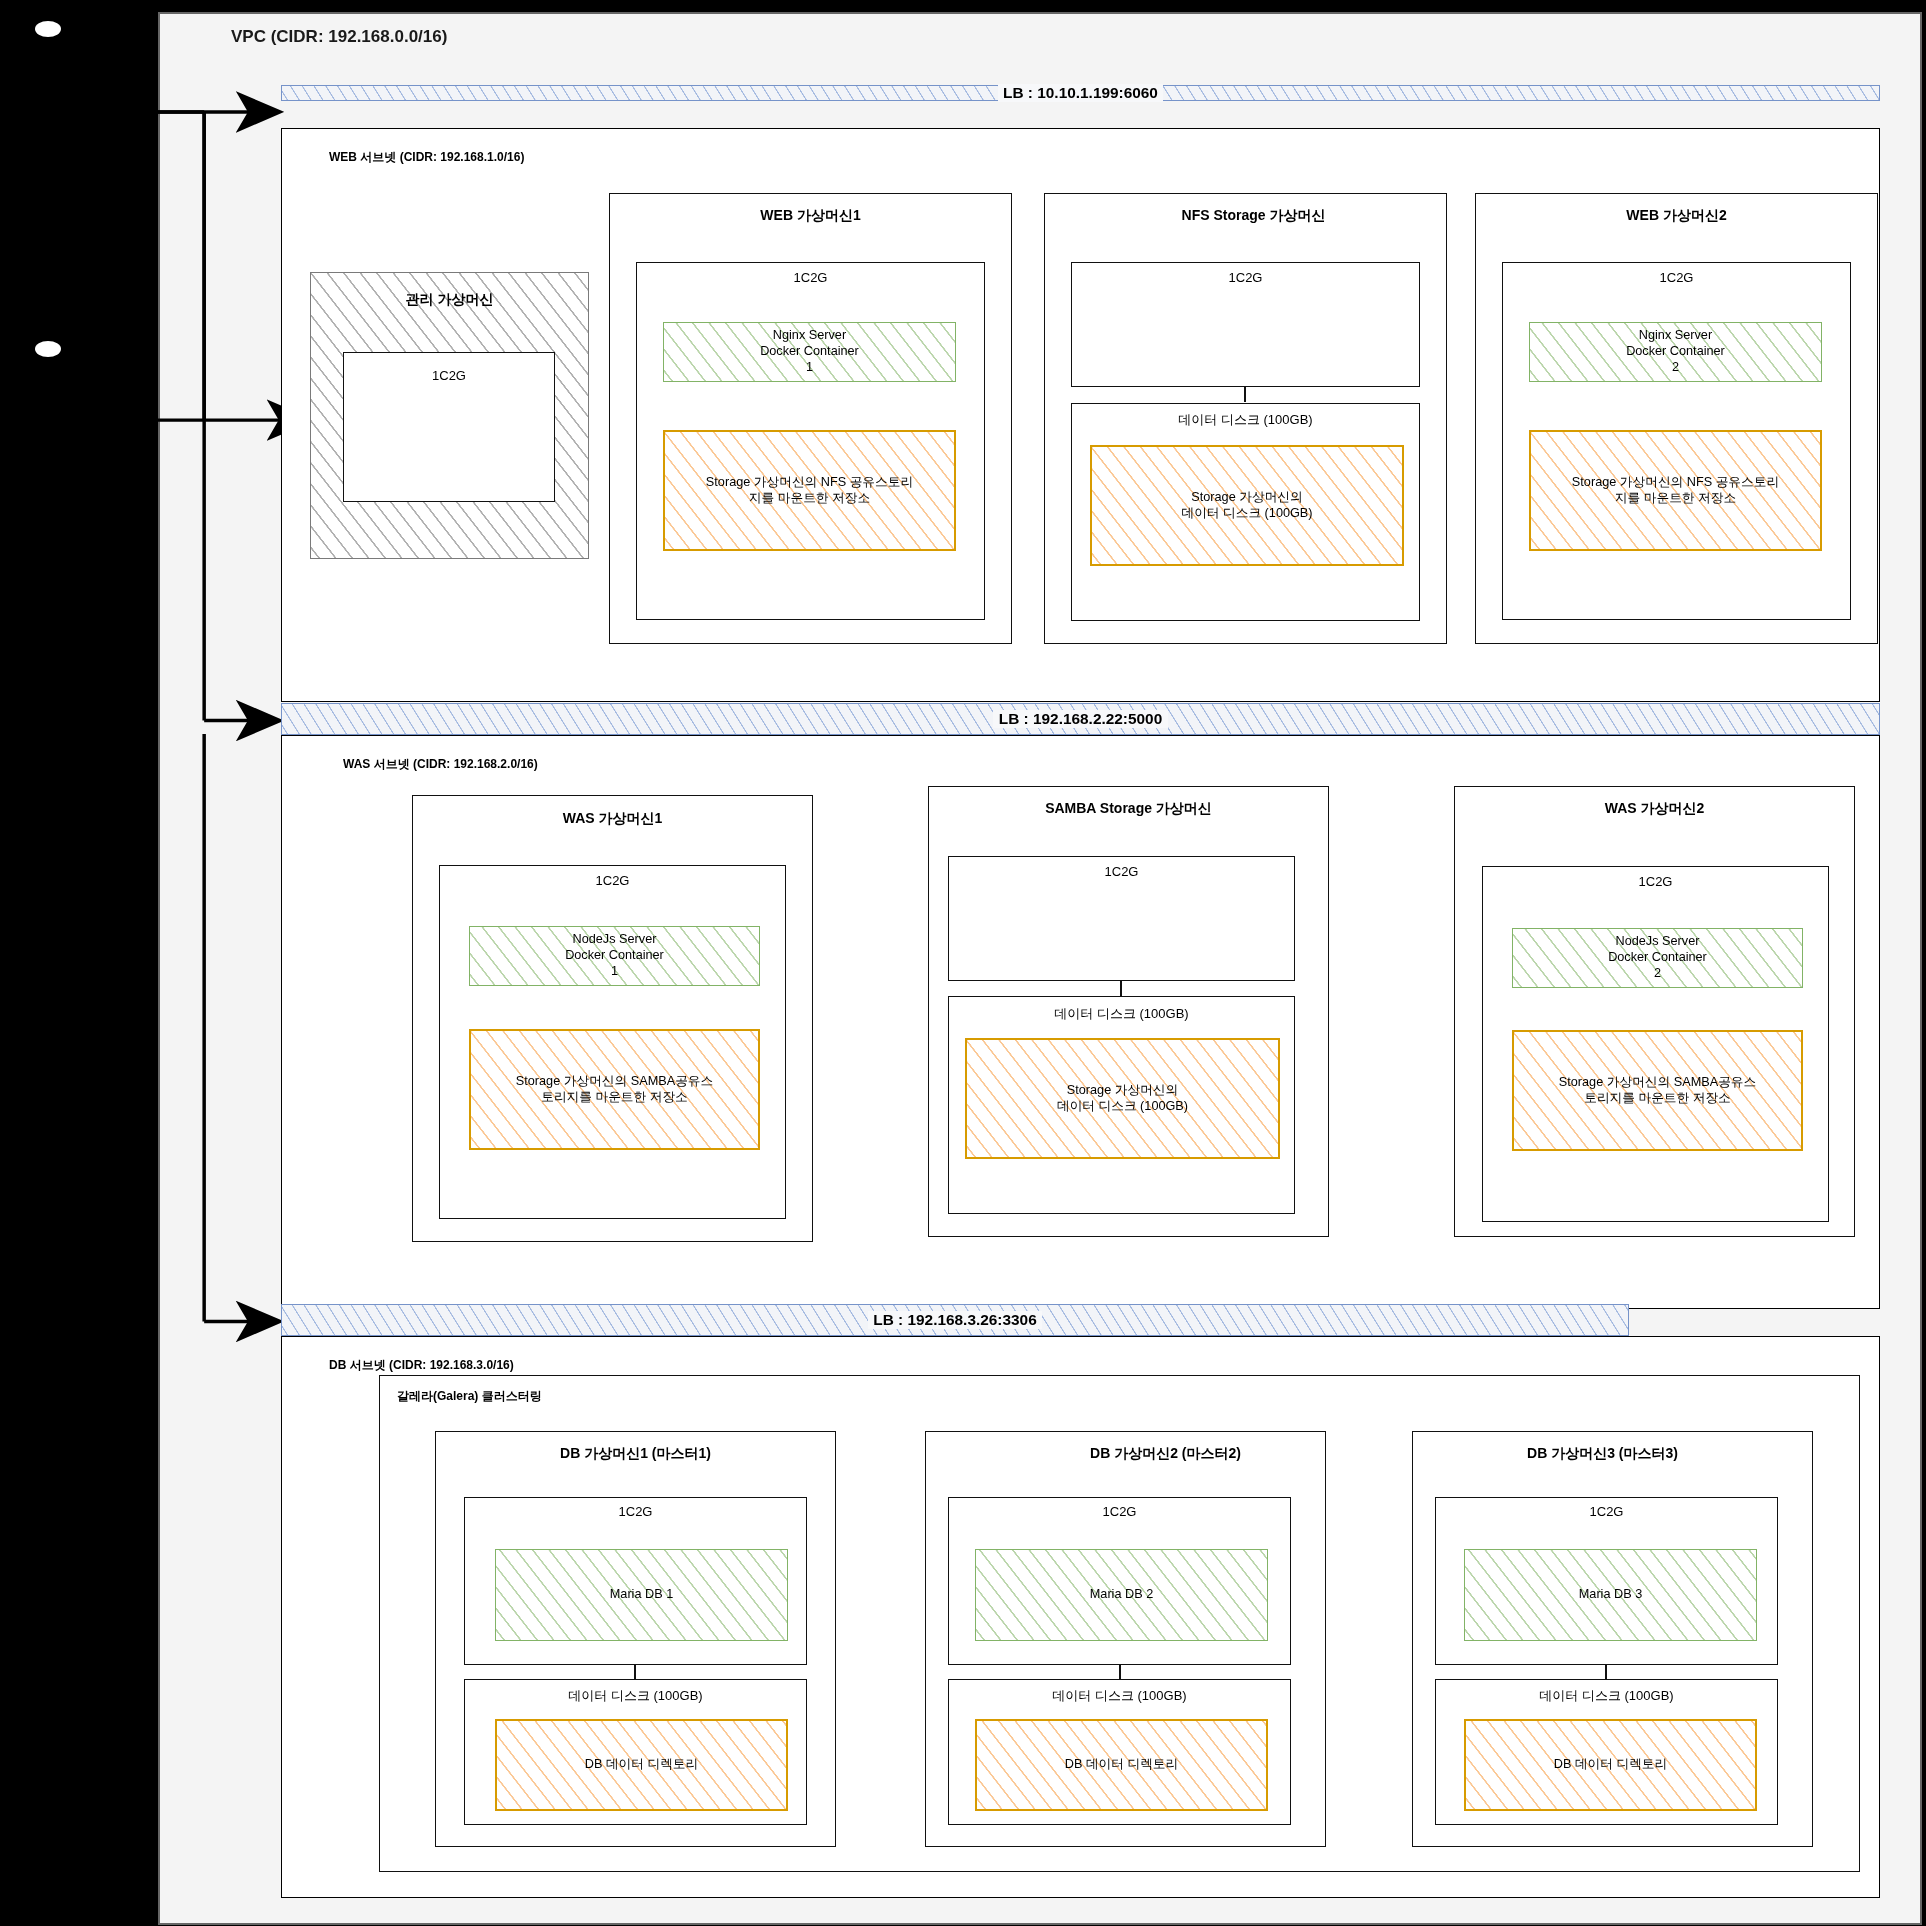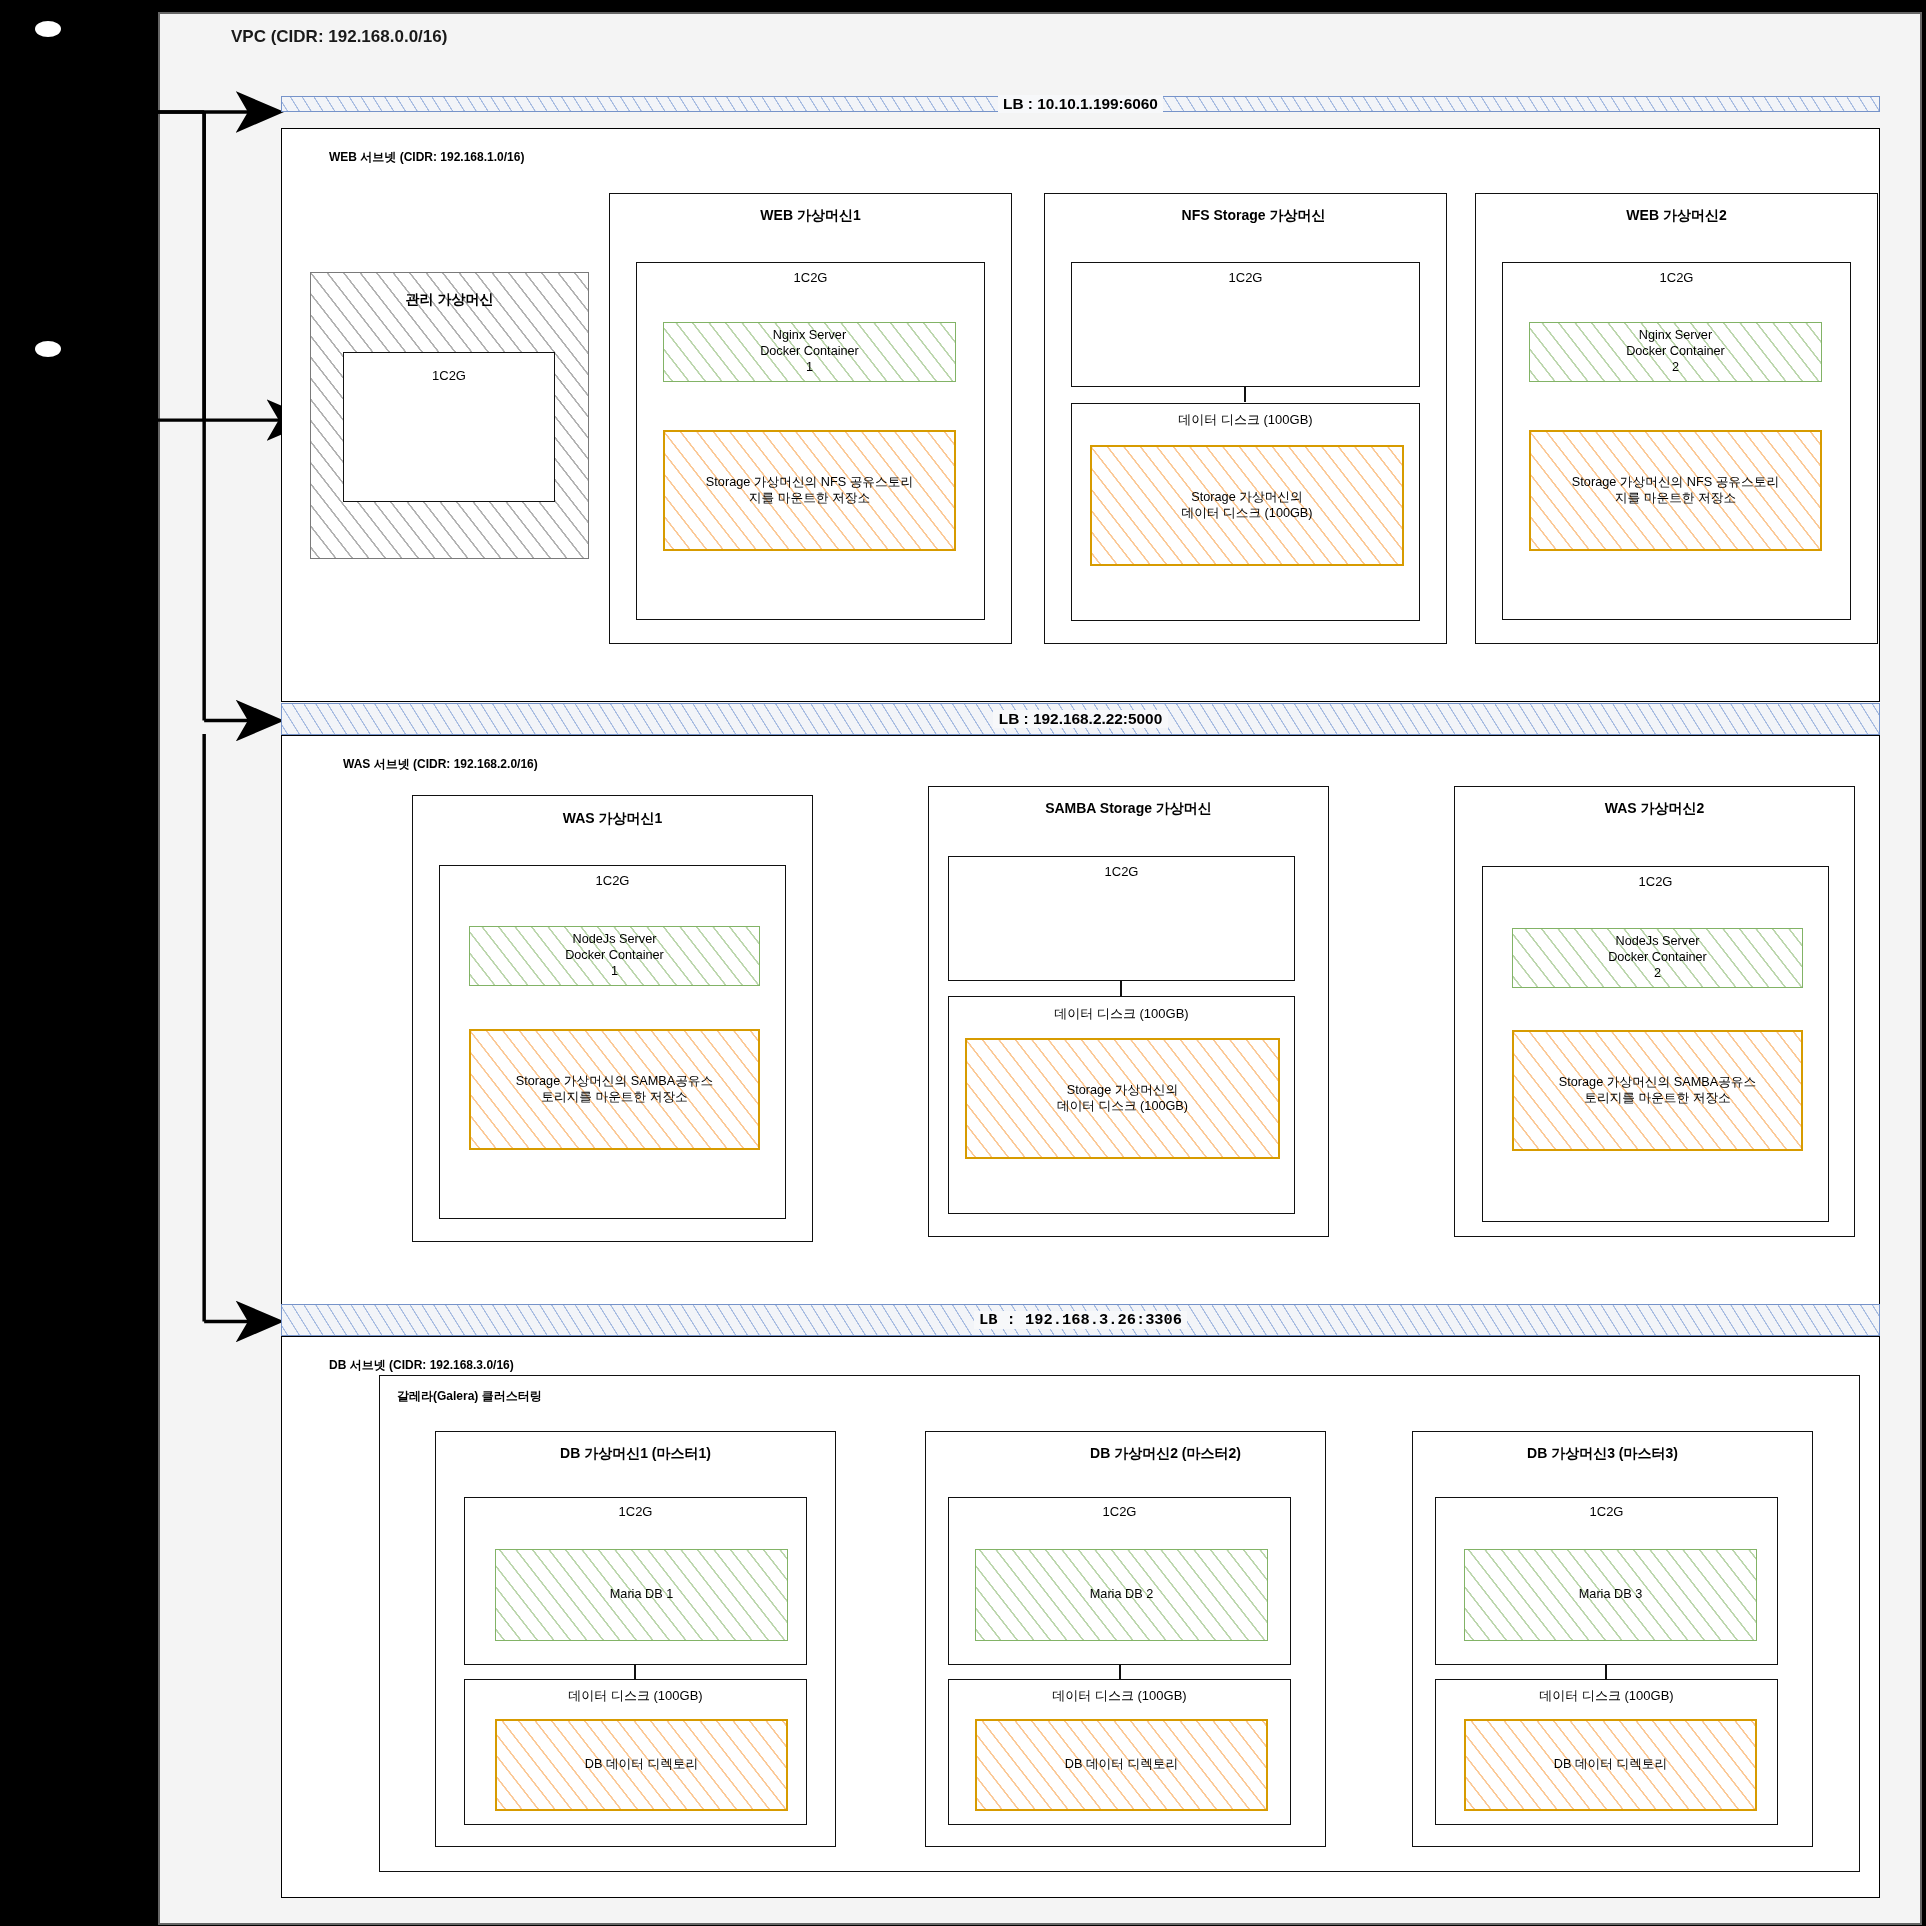--- a/index.html
+++ b/index.html
@@ -179,21 +179,21 @@
 
     <path d="M400,1090 L800,1090" stroke="#000" stroke-width="9" fill="none" marker-end="url(#ah)"></path>
 
     <path d="M530,290 L530,1870" stroke="#000" stroke-width="9" fill="none"></path>
     <path d="M530,1870 L720,1870" stroke="#000" stroke-width="9" fill="none" marker-end="url(#ah)"></path>
 
     <path d="M530,1905 L530,3430" stroke="#000" stroke-width="9" fill="none"></path>
     <path d="M530,3430 L720,3430" stroke="#000" stroke-width="9" fill="none" marker-end="url(#ah)"></path>
   </svg>
 
-  <div class="lb-bar fs-lb" style="left:281px;top:96px;width:1599px;height:16px;">
+  <div class="lb-bar fs-lb" style="left:281px;top:85px;width:1599px;height:16px;">
     <span>LB : 10.10.1.199:6060</span>
   </div>
 
   <div class="subnet" style="left:281px;top:128px;width:1599px;height:574px;"></div>
   <div class="subnet-title fs-subnet" style="left:329px;top:149px;">WEB 서브넷 (CIDR: 192.168.1.0/16)</div>
 
   <div class="mgmt" style="left:310px;top:272px;width:279px;height:287px;"></div>
   <div class="boxlabel bold fs-vm" style="left:310px;top:291px;width:279px;">관리 가상머신</div>
   <div class="rect" style="left:343px;top:352px;width:212px;height:150px;"></div>
   <div class="boxlabel fs-body" style="left:343px;top:368px;width:212px;">1C2G</div>
@@ -278,21 +278,21 @@
   <div class="green" style="left:1512px;top:928px;width:291px;height:60px;">
     <div class="ctext fs-small">NodeJs Server
 Docker Container
 2</div>
   </div>
   <div class="orange" style="left:1512px;top:1030px;width:291px;height:121px;">
     <div class="ctext fs-small">Storage 가상머신의 SAMBA공유스
 토리지를 마운트한 저장소</div>
   </div>
 
-  <div class="lb-bar fs-lb" style="left:281px;top:1304px;width:1599px;height:32px;font-family:Liberation Mono, monospace;">
+  <div class="lb-bar fs-lb" style="left:281px;top:1304px;width:1348px;height:32px;">
     <span>LB : 192.168.3.26:3306</span>
   </div>
 
   <div class="subnet" style="left:281px;top:1336px;width:1599px;height:562px;"></div>
   <div class="subnet-title fs-subnet" style="left:329px;top:1357px;">DB 서브넷 (CIDR: 192.168.3.0/16)</div>
 
   <div class="rect" style="left:379px;top:1375px;width:1481px;height:497px;"></div>
   <div class="subnet-title fs-subnet" style="left:397px;top:1388px;">갈레라(Galera) 클러스터링</div>
 
   <div class="rect" style="left:435px;top:1431px;width:401px;height:416px;"></div>

